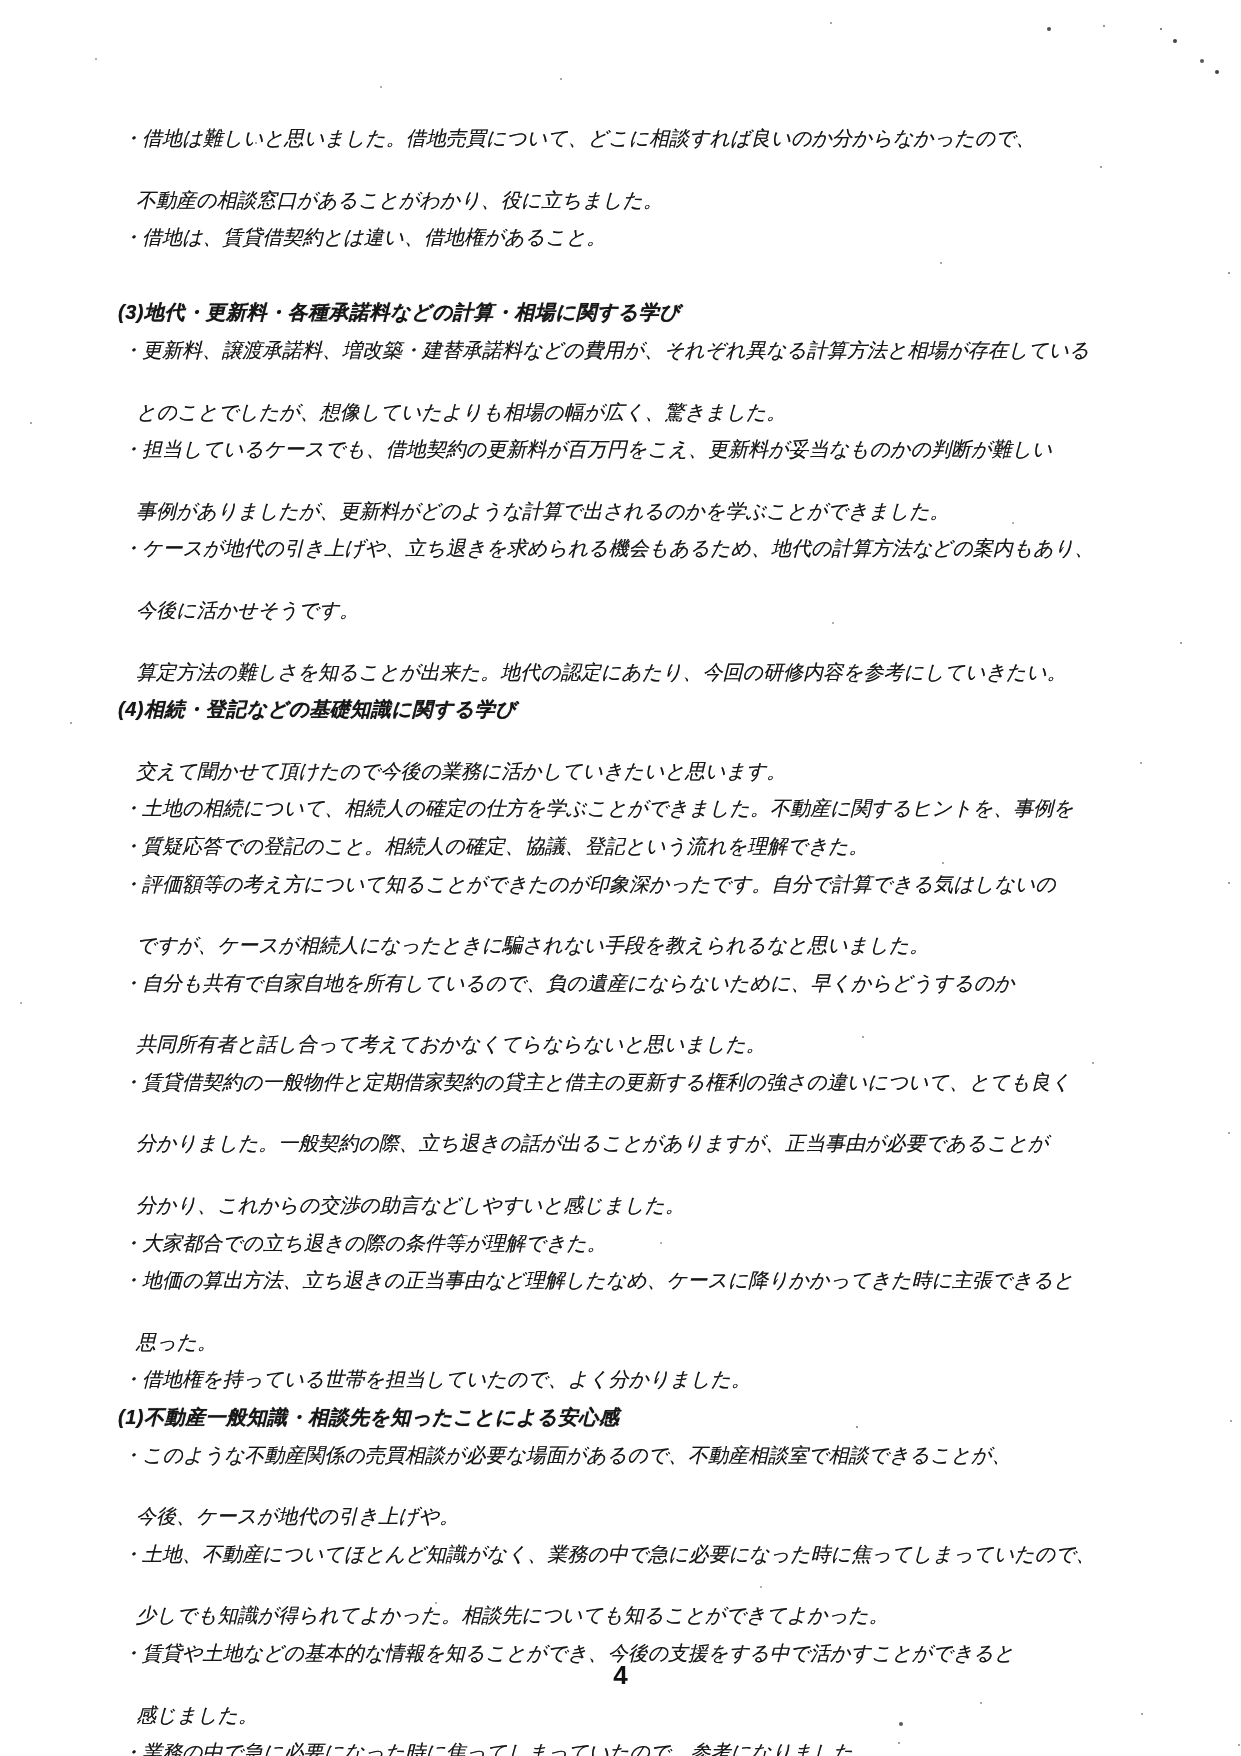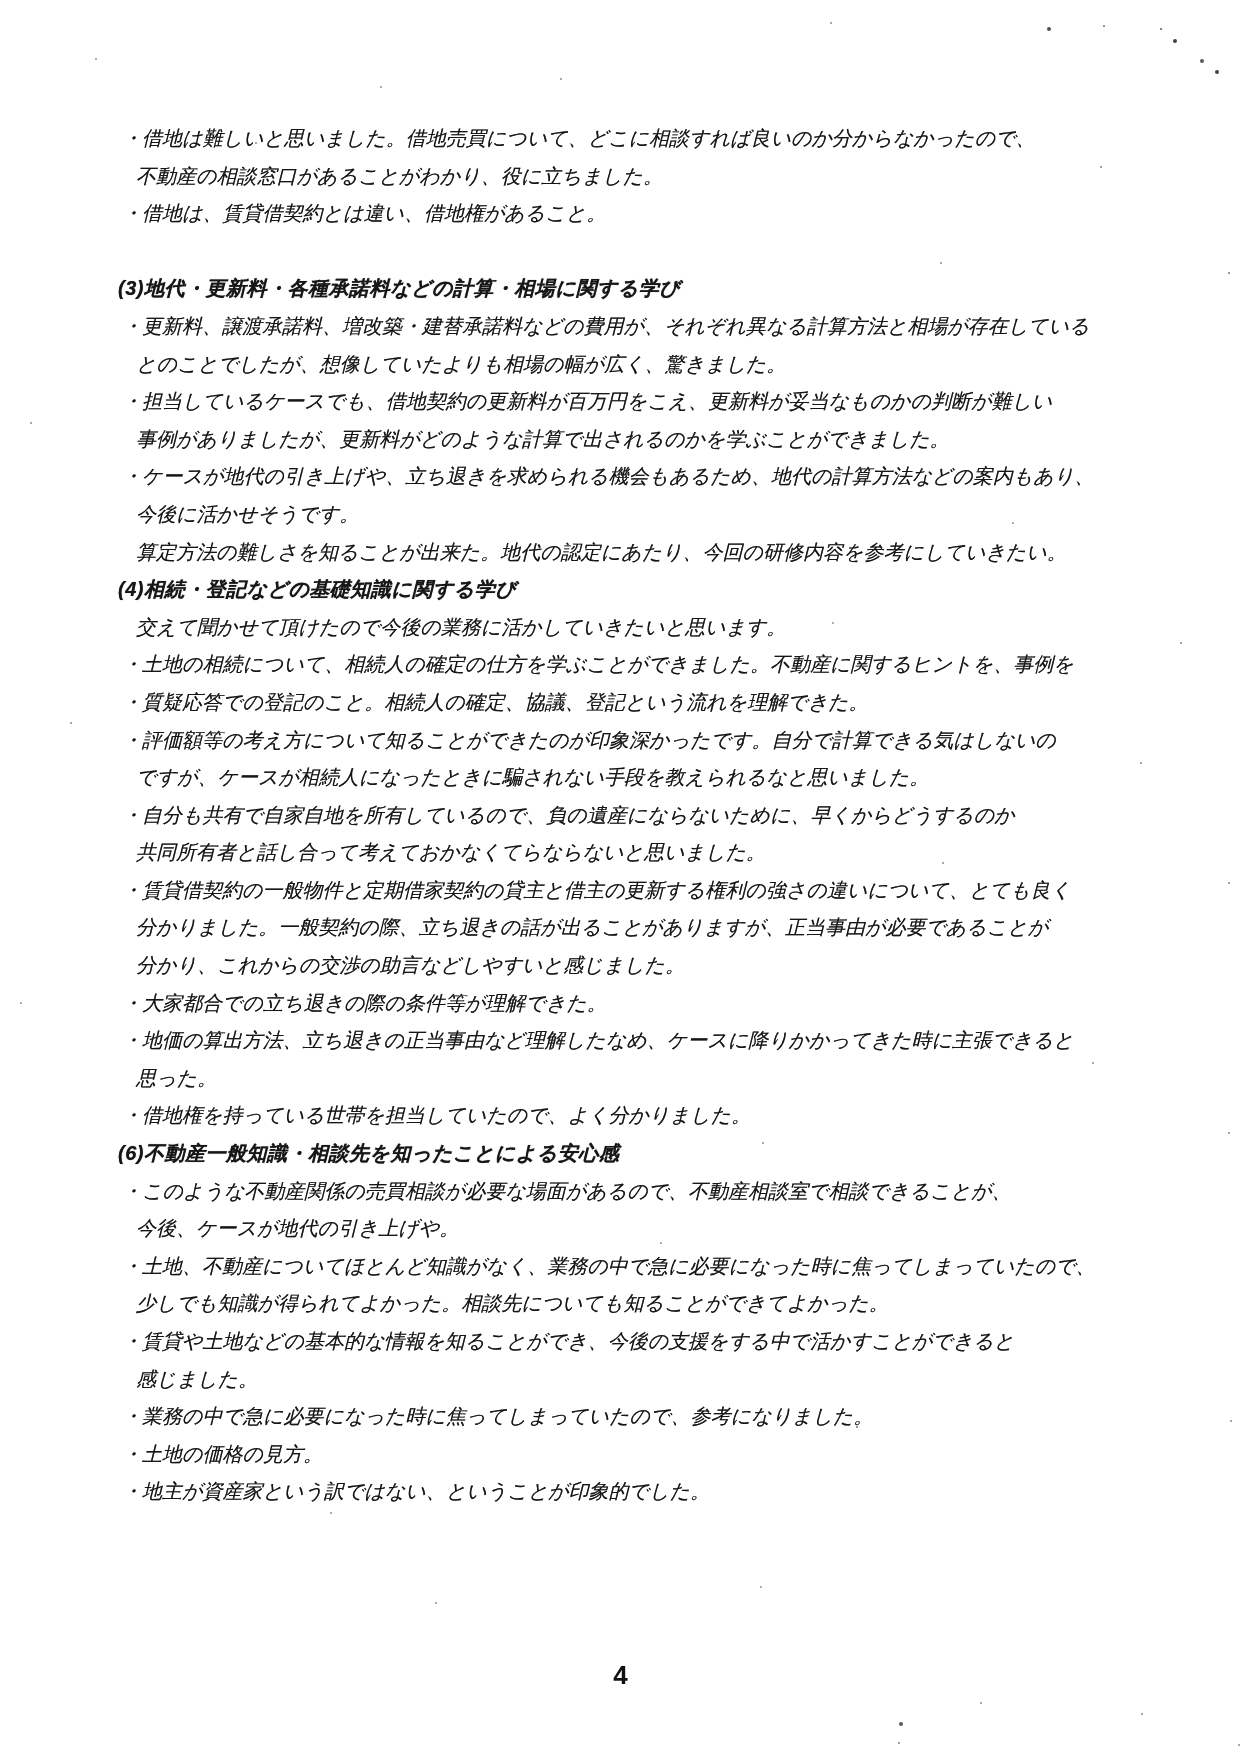--- a/index.html
+++ b/index.html
@@ -29,20 +29,21 @@
     line-height: 37.6px;
     text-shadow: 0 0 0.6px rgba(0,0,0,0.55);
     font-style: italic;
   }
   .doc-body .line {
     white-space: nowrap;
     margin-left: 4px;
   }
   .doc-body .line.cont {
     margin-left: 18px;
+    margin-top: 24px;
   }
   .heading {
     font-family: "Liberation Sans", "DejaVu Sans", sans-serif;
     font-weight: 700;
     white-space: nowrap;
     letter-spacing: 0.5px;
     text-shadow: 0 0 0.8px rgba(0,0,0,0.7);
   }
   .spacer {
     height: 37.6px;
@@ -162,21 +163,21 @@
       <div class="bullet">
         <div class="line">・大家都合での立ち退きの際の条件等が理解できた。</div>
       </div>
       <div class="bullet">
         <div class="line">・地価の算出方法、立ち退きの正当事由など理解したなめ、ケースに降りかかってきた時に主張できると</div>
         <div class="line cont">思った。</div>
       </div>
       <div class="bullet">
         <div class="line">・借地権を持っている世帯を担当していたので、よく分かりました。</div>
       </div>
-      <div class="heading">(6)不動産一般知識・相談先を知ったことによる安心感</div>
+      <div class="heading">(1)不動産一般知識・相談先を知ったことによる安心感</div>
       <div class="bullet">
         <div class="line">・このような不動産関係の売買相談が必要な場面があるので、不動産相談室で相談できることが、</div>
         <div class="line cont">今後、ケースが地代の引き上げや。</div>
       </div>
       <div class="bullet">
         <div class="line">・土地、不動産についてほとんど知識がなく、業務の中で急に必要になった時に焦ってしまっていたので、</div>
         <div class="line cont">少しでも知識が得られてよかった。相談先についても知ることができてよかった。</div>
       </div>
       <div class="bullet">
         <div class="line">・賃貸や土地などの基本的な情報を知ることができ、今後の支援をする中で活かすことができると</div>

